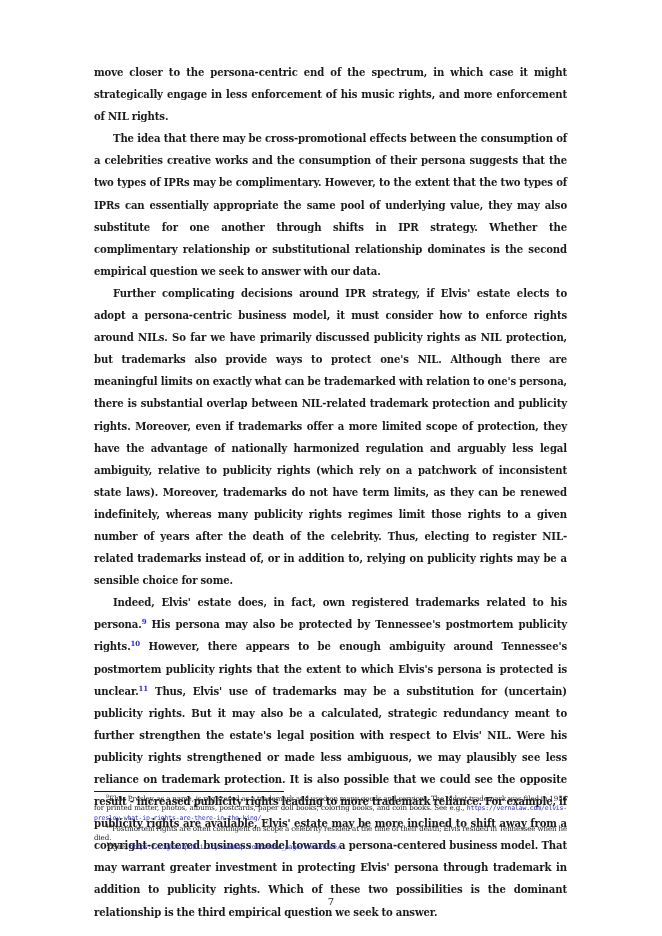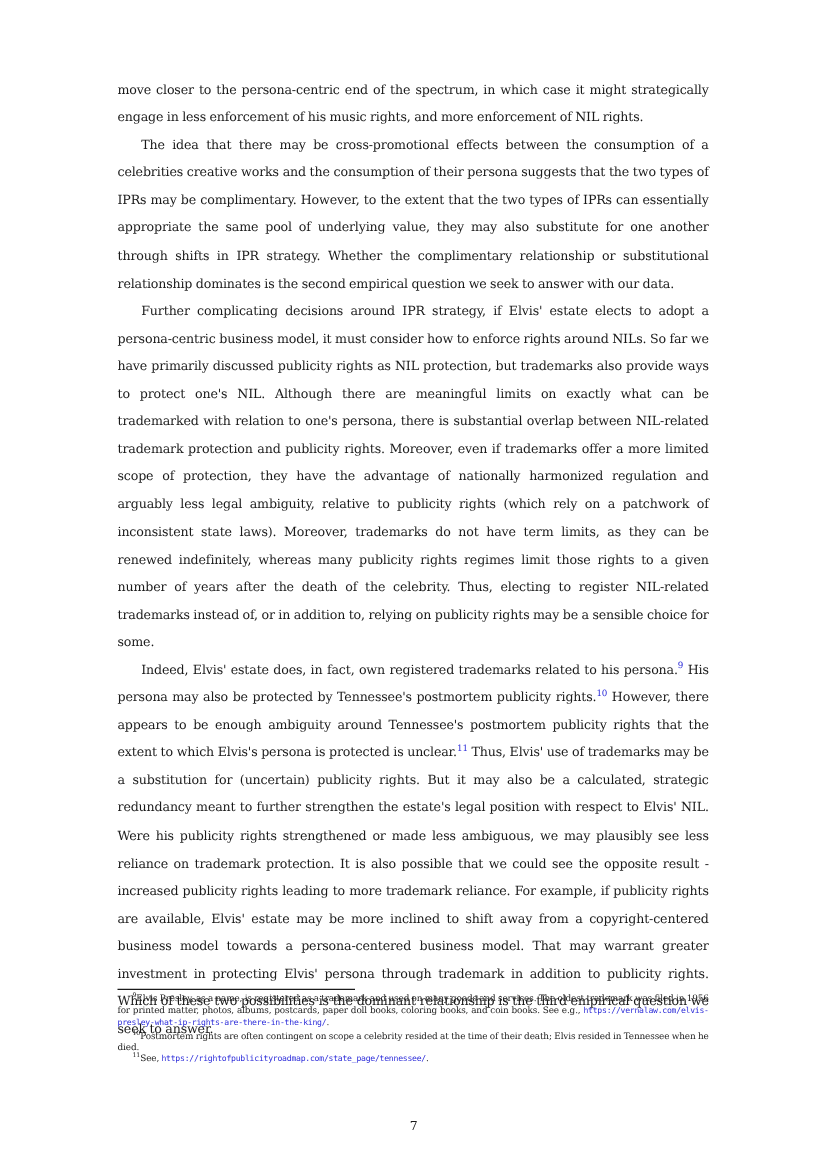--- a/index.html
+++ b/index.html
@@ -1,18 +1,18 @@
 <!DOCTYPE html>
 <html><head>
 <meta charset="utf-8">
 <style>
   html, body { margin: 0; padding: 0; background: #ffffff; }
   body { width: 662px; height: 936px; position: relative; overflow: hidden; }
   .page { position: absolute; left: 94px; top: 62px; width: 473px; font-family: "DejaVu Serif", "Liberation Serif", serif; color: #1a1a1a; }
-  .para { font-size: 10.1px; line-height: 22.1px; text-align: justify; margin: 0; letter-spacing: -0.12px; word-spacing: -0.3px; }
+  .para { font-size: 10.1px; line-height: 22.1px; text-align: justify; margin: 0; letter-spacing: -0.12px; word-spacing: -0.3px; font-weight: bold; }
   .para.indent { text-indent: 19px; }
   sup.fn { color: #2b2bd9; font-size: 7px; line-height: 0; vertical-align: super; }
   .rule { position: absolute; left: 94px; top: 791px; width: 190px; height: 0; border-top: 1px solid #1a1a1a; }
   .footnotes { position: absolute; left: 94px; top: 794px; width: 473px; font-family: "DejaVu Serif", "Liberation Serif", serif; color: #1a1a1a; font-size: 7.1px; line-height: 9.2px; text-align: justify; letter-spacing: -0.1px; word-spacing: -0.3px; }
   .footnote { margin: 0; text-indent: 12px; }
   .footnote sup { font-size: 5px; line-height: 0; vertical-align: super; }
   .url { font-family: "DejaVu Sans Mono", "Liberation Mono", monospace; color: #2b2bd9; font-size: 6.5px; letter-spacing: -0.2px; }
   .pagenum { position: absolute; left: 0; width: 662px; top: 896px; text-align: center; font-family: "DejaVu Serif", "Liberation Serif", serif; font-size: 10px; color: #1a1a1a; }
 </style>
 </head>

